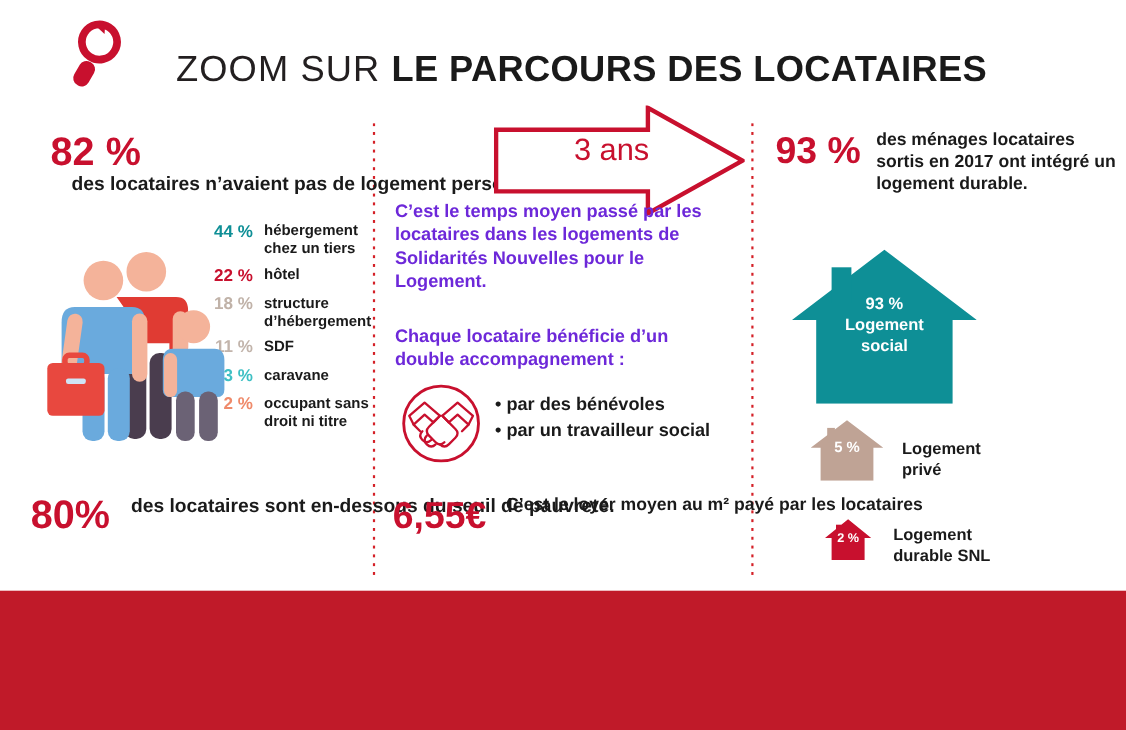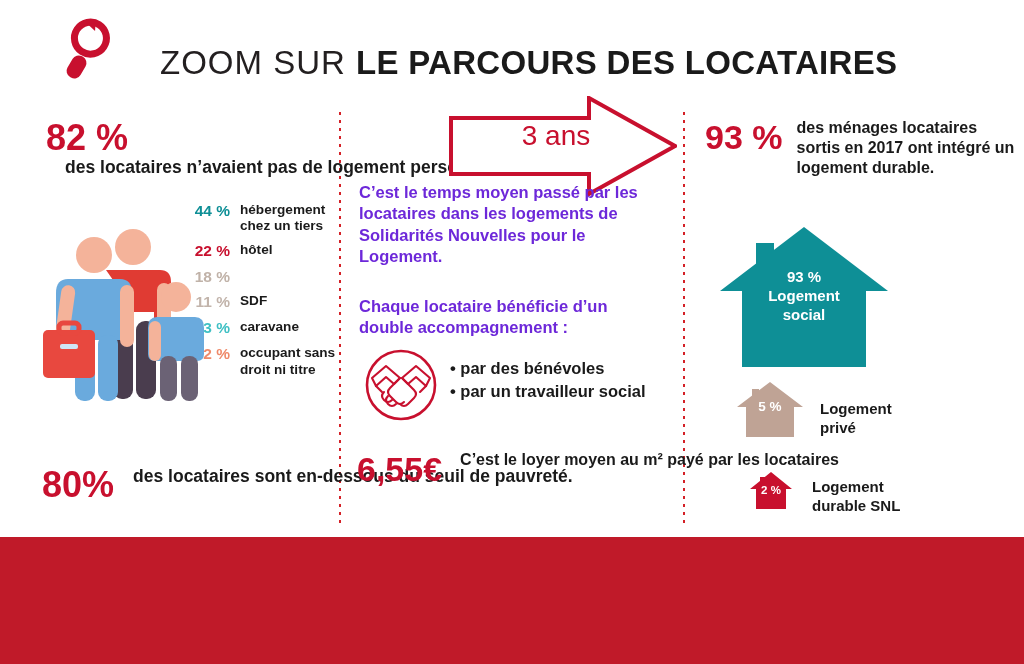--- a/index.html
+++ b/index.html
@@ -32,21 +32,21 @@
   .stat { position:absolute; display:flex; align-items:flex-start; }
   .stat .num { color:#c8102e; font-weight:700; line-height:1; white-space:nowrap; }
   .stat .txt { font-weight:700; line-height:1.26; }
 
   
   .s82 { left:46px; top:118px;flex-direction:column; }
   .s82 .num { font-size:36px; padding-top:2px; }
   .s82 .txt { font-size:17.5px; margin-left:19px; }
 
   
-  .s80 { left:42px; top:448px;margin-top:17px; }
+  .s80 { left:28px; top:448px; }
   .s80 .num { font-size:36px; padding-top:2px; }
   .s80 .txt { font-size:17.5px; margin-left:19px; }
 
   
   .s93 { left:705px; top:118px; }
   .s93 .num { font-size:34px; padding-top:2px; }
   .s93 .txt { font-size:16px; margin-left:14px; }
 
   
   .s655 { left:357px; top:450px; }
@@ -130,20 +130,21 @@
     <div class="bd-row">
       <div class="bd-pct" style="color:#0e8f96">44 %</div>
       <div class="bd-lab">hébergement chez un tiers</div>
     </div>
     <div class="bd-row">
       <div class="bd-pct" style="color:#c8102e">22 %</div>
       <div class="bd-lab">hôtel</div>
     </div>
     <div class="bd-row">
       <div class="bd-pct" style="color:#c0b2a8">18 %</div>
+      <div class="bd-lab">structure d’hébergement</div>
     </div>
     <div class="bd-row">
       <div class="bd-pct" style="color:#c2b4ab">11 %</div>
       <div class="bd-lab">SDF</div>
     </div>
     <div class="bd-row">
       <div class="bd-pct" style="color:#3fc0c4">3 %</div>
       <div class="bd-lab">caravane</div>
     </div>
     <div class="bd-row">

